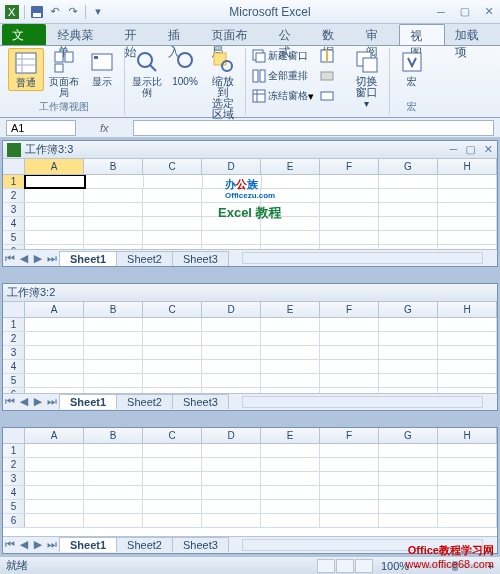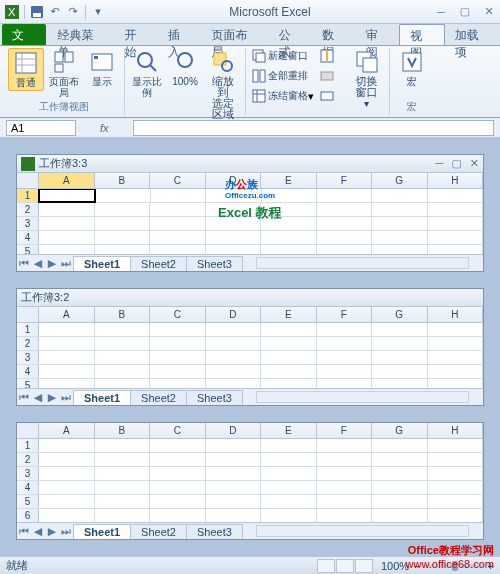--- a/index.html
+++ b/index.html
@@ -30,21 +30,21 @@
 .rbtn-sm .icon{width:14px;height:14px;margin-right:2px}
 .rbtn-sm .lbl{font-size:10px;color:#2a4a6a}
 .rcol{display:flex;flex-direction:column;gap:4px}
 .rsep{width:1px;background:#c4d2e2;margin:2px 3px}
 
 .namebox-bar{height:20px;background:#e8eff8;border-bottom:1px solid #b6c4d6;display:flex;align-items:center;padding:0 6px;gap:24px}
 .namebox{width:70px;height:16px;background:#fff;border:1px solid #9db4cc;padding:0 4px;display:flex;align-items:center;font-size:11px}
 .fx{font-style:italic;color:#666;font-size:11px}
 .formula-bar{flex:1;height:16px;background:#fff;border:1px solid #9db4cc}
 
-.workspace{position:absolute;top:138px;left:0;right:0;bottom:18px;background:#b0c4de;padding:16px;display:flex;flex-direction:column;gap:16px}
+.workspace{position:absolute;top:138px;left:0;right:0;bottom:18px;background:#b0c4de;padding:2px;display:flex;flex-direction:column;gap:16px}
 .wbwin{background:#fff;border:1px solid #7a92ae;display:flex;flex-direction:column;flex:1;min-height:0}
 .wbwin-title{height:18px;background:linear-gradient(#f0f5fb,#dce6f0);display:flex;align-items:center;padding:0 4px;border-bottom:1px solid #b6c4d6}
 .wbwin-title .wicon{width:14px;height:14px;background:#2a7a2a;margin-right:4px}
 .wbwin-title .wtxt{flex:1;font-size:11px;color:#2a4a6a}
 .wbwin-title .wctrl{display:flex;gap:8px;color:#5a7aa0}
 .grid-area{flex:1;display:flex;flex-direction:column;overflow:hidden;position:relative}
 .col-headers{height:16px;display:flex;background:linear-gradient(#f5f8fc,#e4ecf5);border-bottom:1px solid #b6c4d6}
 .corner{width:22px;border-right:1px solid #b6c4d6;background:#e8eff8}
 .ch{flex:1;text-align:center;border-right:1px solid #b6c4d6;font-size:10px;color:#2a4a6a;line-height:15px}
 .ch.sel{background:#fde28a}

